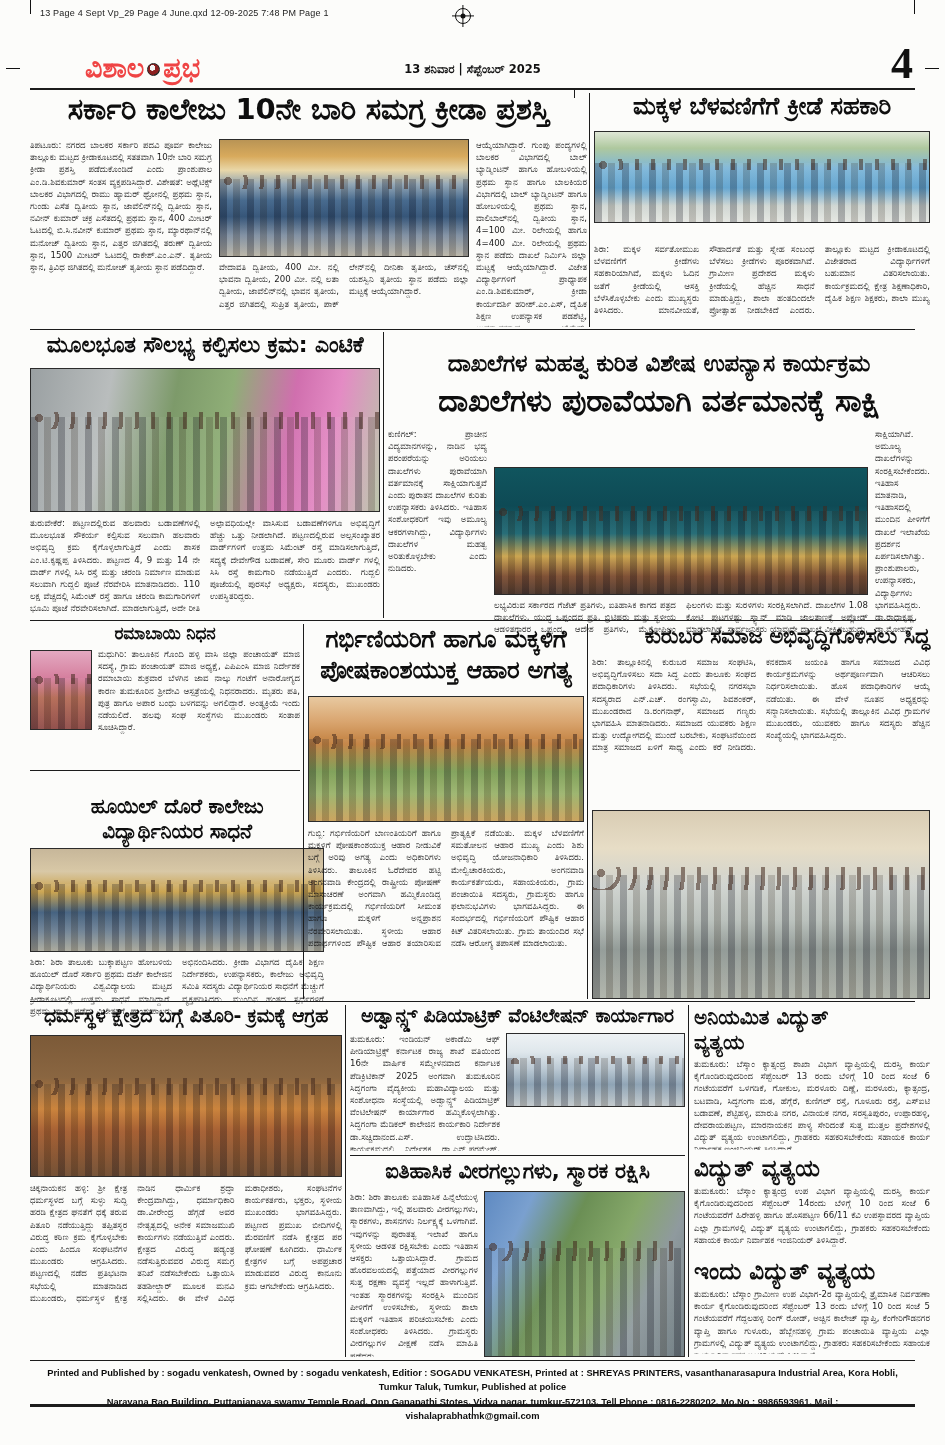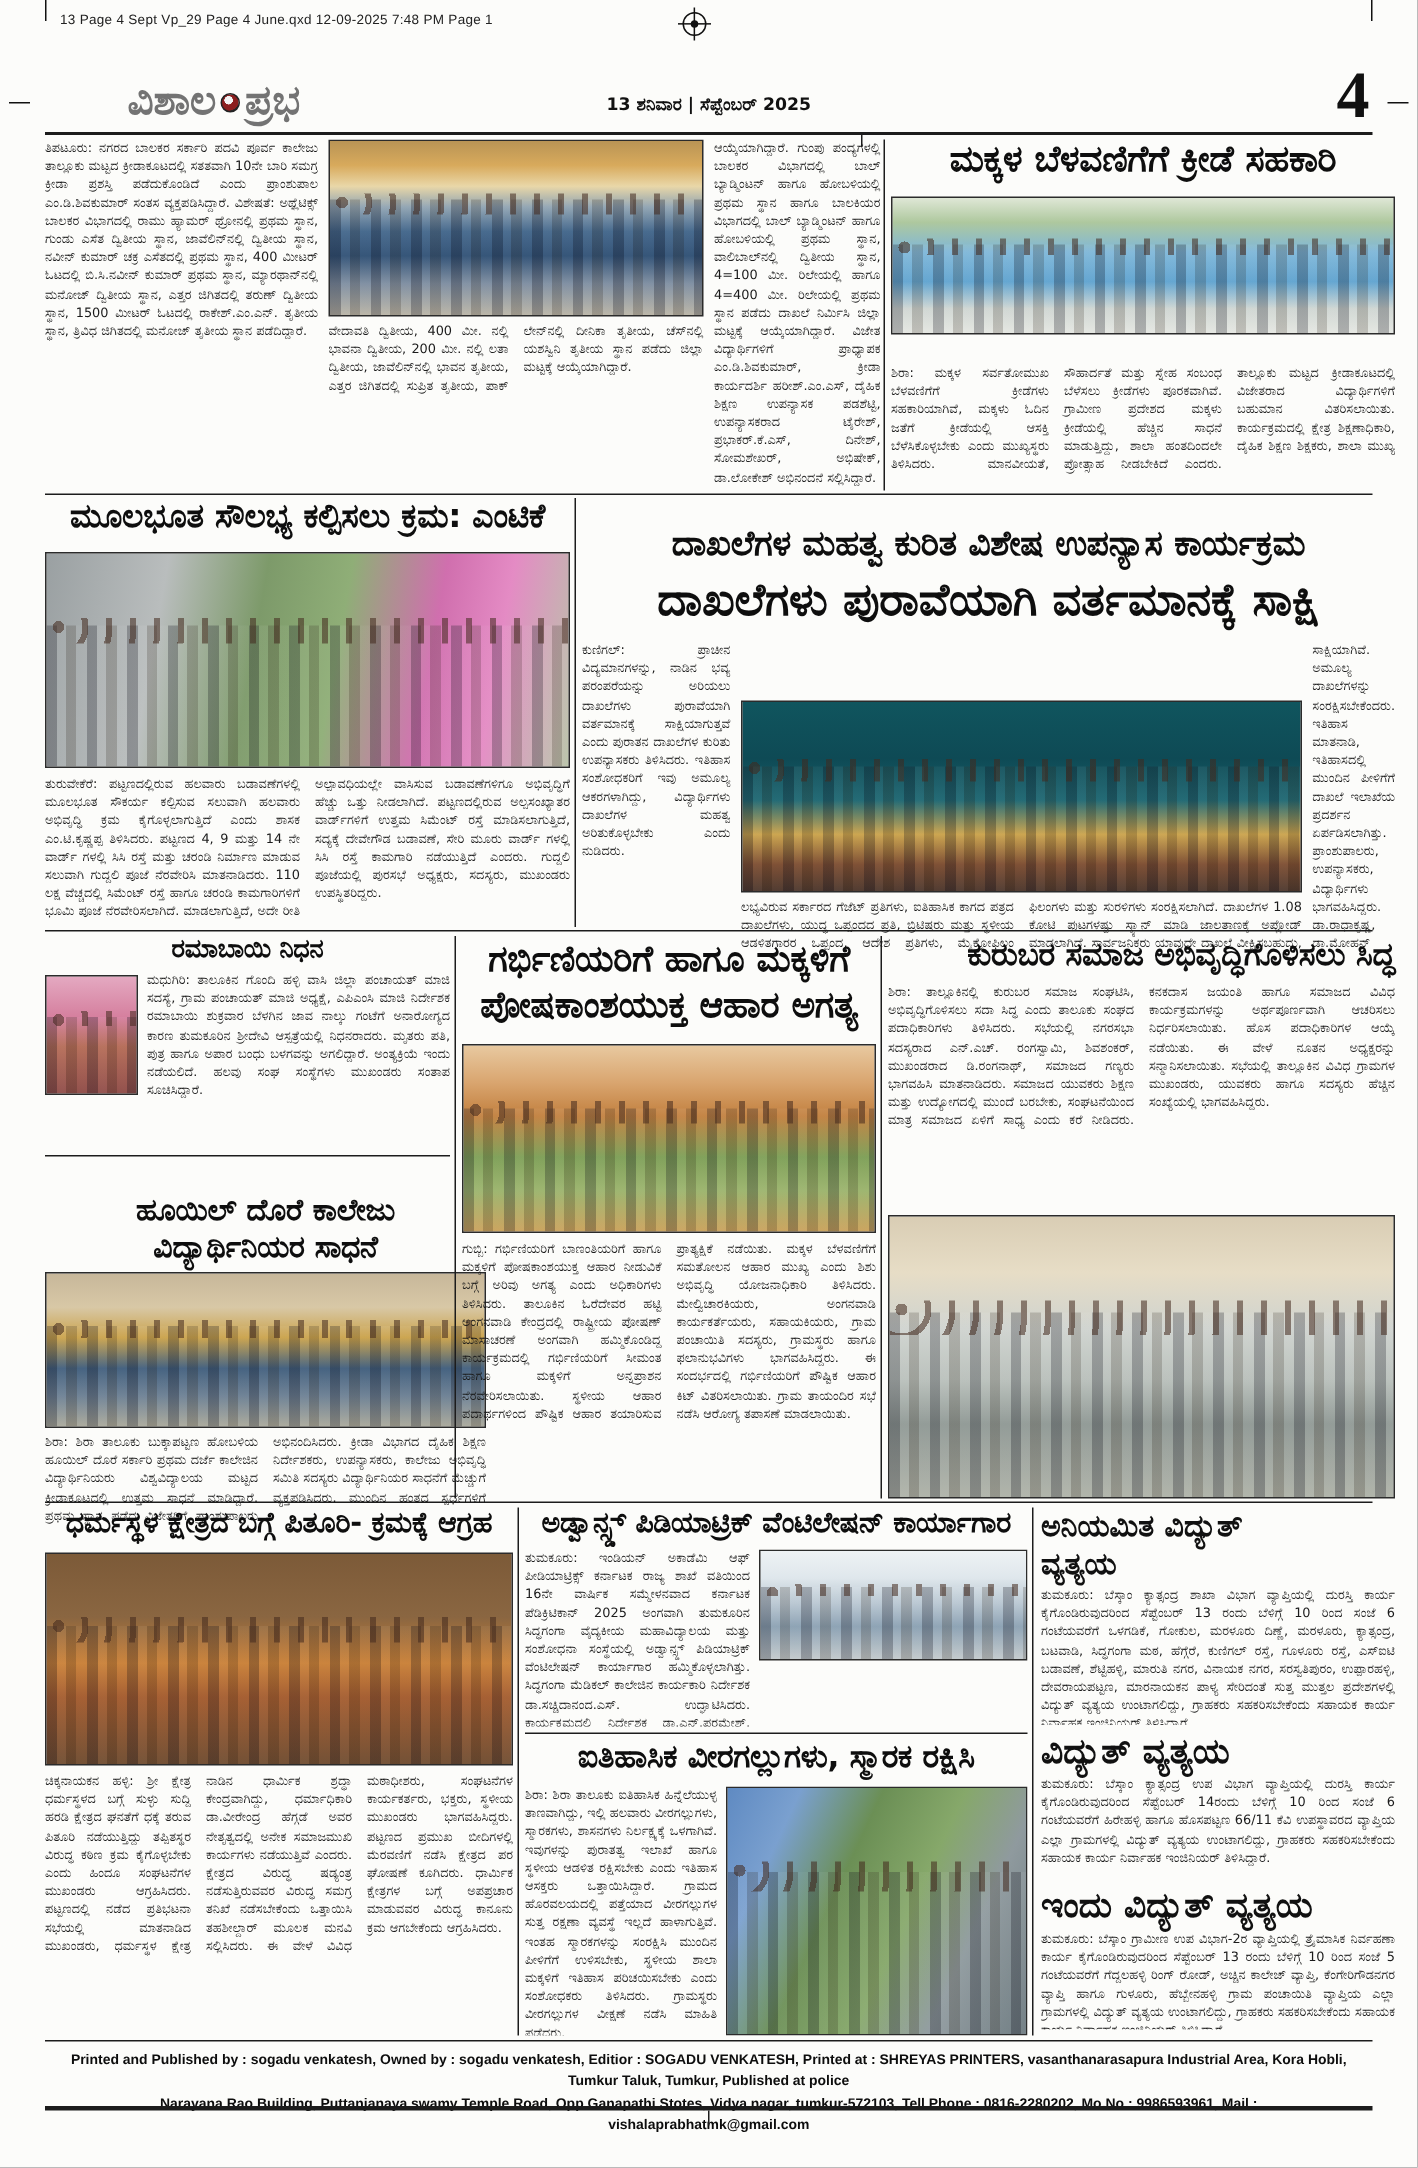--- a/index.html
+++ b/index.html
@@ -39,21 +39,21 @@
   .ph-stage{ background:linear-gradient(180deg,#10555e 0%,#0e4a55 30%,#1b6570 52%,#caa24a 70%,#7a4a2e 86%,#4a342a 100%); }
   .ph-portrait{ background:linear-gradient(180deg,#e4a9c1 0%,#d57f9e 35%,#b46a55 60%,#8e4a46 100%); }
   .ph-event{ background:linear-gradient(180deg,#e8c9a0 0%,#d9a56f 20%,#c2803f 38%,#7c9e55 60%,#9ab36b 78%,#caa15a 100%); }
   .ph-menfront{ background:linear-gradient(180deg,#d9cdb4 0%,#e7ddc6 20%,#cfd3cf 40%,#b9c0bb 58%,#8f9894 74%,#aeb2a8 100%); }
   .ph-girls{ background:linear-gradient(180deg,#c7b79a 0%,#d8c8a6 22%,#caa24a 42%,#3f5d7c 62%,#6b7f93 80%,#a9a89a 100%); }
   .ph-lattice{ background:linear-gradient(180deg,#7c5a38 0%,#8a6641 30%,#c97f35 52%,#a35a2c 68%,#6e4a2e 100%); }
   .ph-doctors{ background:linear-gradient(180deg,#eef2f4 0%,#dfe7ec 25%,#b9c7d2 48%,#8aa0b2 70%,#c2c9cc 100%); }
   .ph-stone{ background:linear-gradient(115deg,#5f8ac2 0%,#7aa0cf 18%,#6b8f55 38%,#86a86a 58%,#8f9a9e 76%,#6d7a80 100%); }
   .vflex{ display:flex; flex-direction:column; }
   .hflex{ display:flex; flex-direction:row; }
-  .masthead{ font-weight:bold; font-size:27px; color:#737373; letter-spacing:0; }
+  .masthead{ font-weight:bold; font-size:27px; color:#ef4444; letter-spacing:0; }
   .pagenum{ font-size:44px; font-weight:bold; font-family:"Liberation Serif",serif; }
   .reg-mark{ width:16px; height:16px; border:1.4px solid #111; border-radius:50%; position:relative; }
   .reg-mark::before, .reg-mark::after{ content:""; position:absolute; background:#111; }
   .reg-mark::before{ left:50%; top:-4px; bottom:-4px; width:1.2px; transform:translateX(-50%); }
   .reg-mark::after{ top:50%; left:-4px; right:-4px; height:1.2px; transform:translateY(-50%); }
   .reg-dot{ position:absolute; left:50%; top:50%; width:5px; height:5px; background:#111; border-radius:50%; transform:translate(-50%,-50%); }
   .logo-dot{ display:inline-block; width:13px; height:13px; border-radius:50%;
     background:radial-gradient(circle at 40% 35%, #f3f3f3 0 28%, #8c1f1f 30% 70%, #2b2b2b 72% 100%);
     margin:0 3px; vertical-align:middle; border:1px solid #222; }
   .footer-txt{ font-family:"Liberation Sans",sans-serif; font-size:9.3px; font-weight:bold; text-align:center; line-height:1.55; color:#0d0d0d; }
@@ -75,20 +75,21 @@
 
   <div class="abs kn masthead" style="left:85px;top:52px;">
     <span>ವಿಶಾಲ</span><span class="logo-dot"></span><span>ಪ್ರಭ</span>
   </div>
   <div class="abs kn" style="left:0;top:62px;width:945px;text-align:center;font-size:11.5px;font-weight:bold;">13 ಶನಿವಾರ | ಸೆಪ್ಟೆಂಬರ್ 2025</div>
   <div class="abs pagenum" style="right:32px;top:38px;">4</div>
   <div class="abs rule" style="left:30px;top:88px;width:885px;height:2px;"></div>
   <div class="abs rule" style="left:574px;top:90px;width:1px;height:8px;"></div>
 
   <div class="abs vflex" style="left:30px;top:93px;width:557px;height:234px;">
+    <div class="headline kn" style="font-size:29px;height:46px;">ಸರ್ಕಾರಿ ಕಾಲೇಜು 10ನೇ ಬಾರಿ ಸಮಗ್ರ ಕ್ರೀಡಾ ಪ್ರಶಸ್ತಿ</div>
     <div class="hflex" style="flex:1;gap:7px;overflow:hidden;">
       <div style="width:182px;height:100%;">
           <div class="body-txt kn">ತಿಪಟೂರು: ನಗರದ ಬಾಲಕರ ಸರ್ಕಾರಿ ಪದವಿ ಪೂರ್ವ ಕಾಲೇಜು ತಾಲ್ಲೂಕು ಮಟ್ಟದ ಕ್ರೀಡಾಕೂಟದಲ್ಲಿ ಸತತವಾಗಿ 10ನೇ ಬಾರಿ ಸಮಗ್ರ ಕ್ರೀಡಾ ಪ್ರಶಸ್ತಿ ಪಡೆದುಕೊಂಡಿದೆ ಎಂದು ಪ್ರಾಂಶುಪಾಲ ಎಂ.ಡಿ.ಶಿವಕುಮಾರ್ ಸಂತಸ ವ್ಯಕ್ತಪಡಿಸಿದ್ದಾರೆ. ವಿಶೇಷತೆ: ಅಥ್ಲೆಟಿಕ್ಸ್ ಬಾಲಕರ ವಿಭಾಗದಲ್ಲಿ ರಾಮು ಹ್ಯಾಮರ್ ಥ್ರೋನಲ್ಲಿ ಪ್ರಥಮ ಸ್ಥಾನ, ಗುಂಡು ಎಸೆತ ದ್ವಿತೀಯ ಸ್ಥಾನ, ಜಾವೆಲಿನ್‌ನಲ್ಲಿ ದ್ವಿತೀಯ ಸ್ಥಾನ, ನವೀನ್ ಕುಮಾರ್ ಚಕ್ರ ಎಸೆತದಲ್ಲಿ ಪ್ರಥಮ ಸ್ಥಾನ, 400 ಮೀಟರ್ ಓಟದಲ್ಲಿ ಬಿ.ಸಿ.ನವೀನ್ ಕುಮಾರ್ ಪ್ರಥಮ ಸ್ಥಾನ, ಮ್ಯಾರಥಾನ್‌ನಲ್ಲಿ ಮನೋಜ್ ದ್ವಿತೀಯ ಸ್ಥಾನ, ಎತ್ತರ ಜಿಗಿತದಲ್ಲಿ ತರುಣ್ ದ್ವಿತೀಯ ಸ್ಥಾನ, 1500 ಮೀಟರ್ ಓಟದಲ್ಲಿ ರಾಕೇಶ್.ಎಂ.ಎನ್. ತೃತೀಯ ಸ್ಥಾನ, ತ್ರಿವಿಧ ಜಿಗಿತದಲ್ಲಿ ಮನೋಜ್ ತೃತೀಯ ಸ್ಥಾನ ಪಡೆದಿದ್ದಾರೆ.</div>
         </div>
       <div class="vflex" style="width:250px;gap:4px;">
         <div class="ph ph-school" style="width:100%;height:118px;"></div>
         <div style="flex:1;overflow:hidden;">
             <div class="body-txt kn cols2">ವೇದಾವತಿ ದ್ವಿತೀಯ, 400 ಮೀ. ನಲ್ಲಿ ಭಾವನಾ ದ್ವಿತೀಯ, 200 ಮೀ. ನಲ್ಲಿ ಲತಾ ದ್ವಿತೀಯ, ಜಾವೆಲಿನ್‌ನಲ್ಲಿ ಭಾವನ ತೃತೀಯ, ಎತ್ತರ ಜಿಗಿತದಲ್ಲಿ ಸುಪ್ರಿತ ತೃತೀಯ, ಪಾಕ್ ಲೇನ್‌ನಲ್ಲಿ ದೀನಿಕಾ ತೃತೀಯ, ಚೆಸ್‌ನಲ್ಲಿ ಯಶಸ್ವಿನಿ ತೃತೀಯ ಸ್ಥಾನ ಪಡೆದು ಜಿಲ್ಲಾ ಮಟ್ಟಕ್ಕೆ ಆಯ್ಕೆಯಾಗಿದ್ದಾರೆ.</div>
           </div>
       </div>

